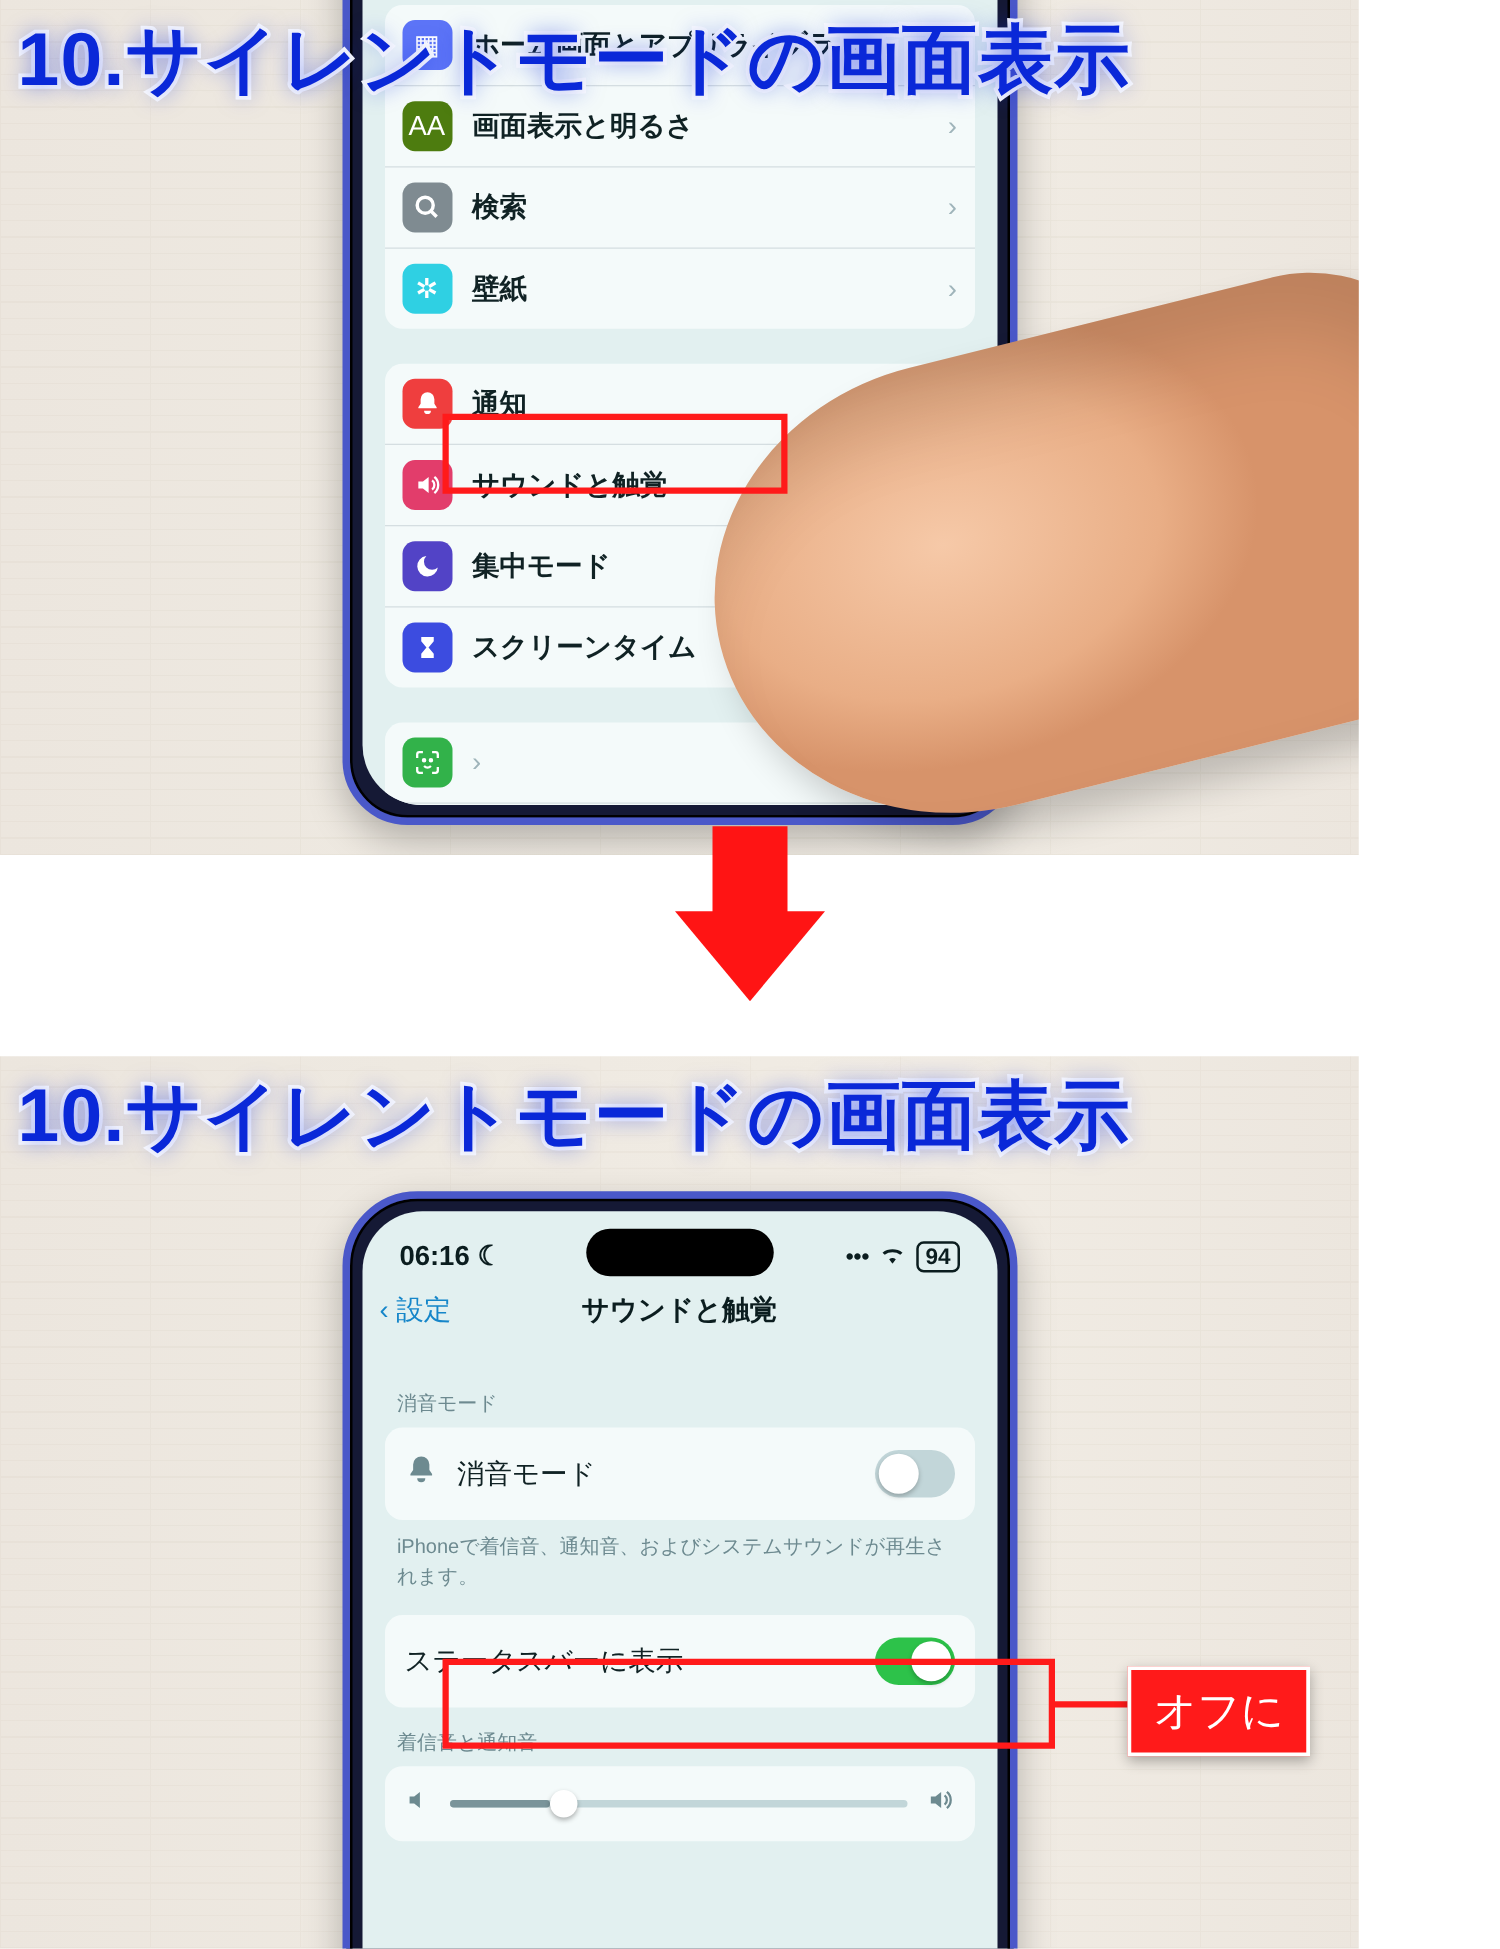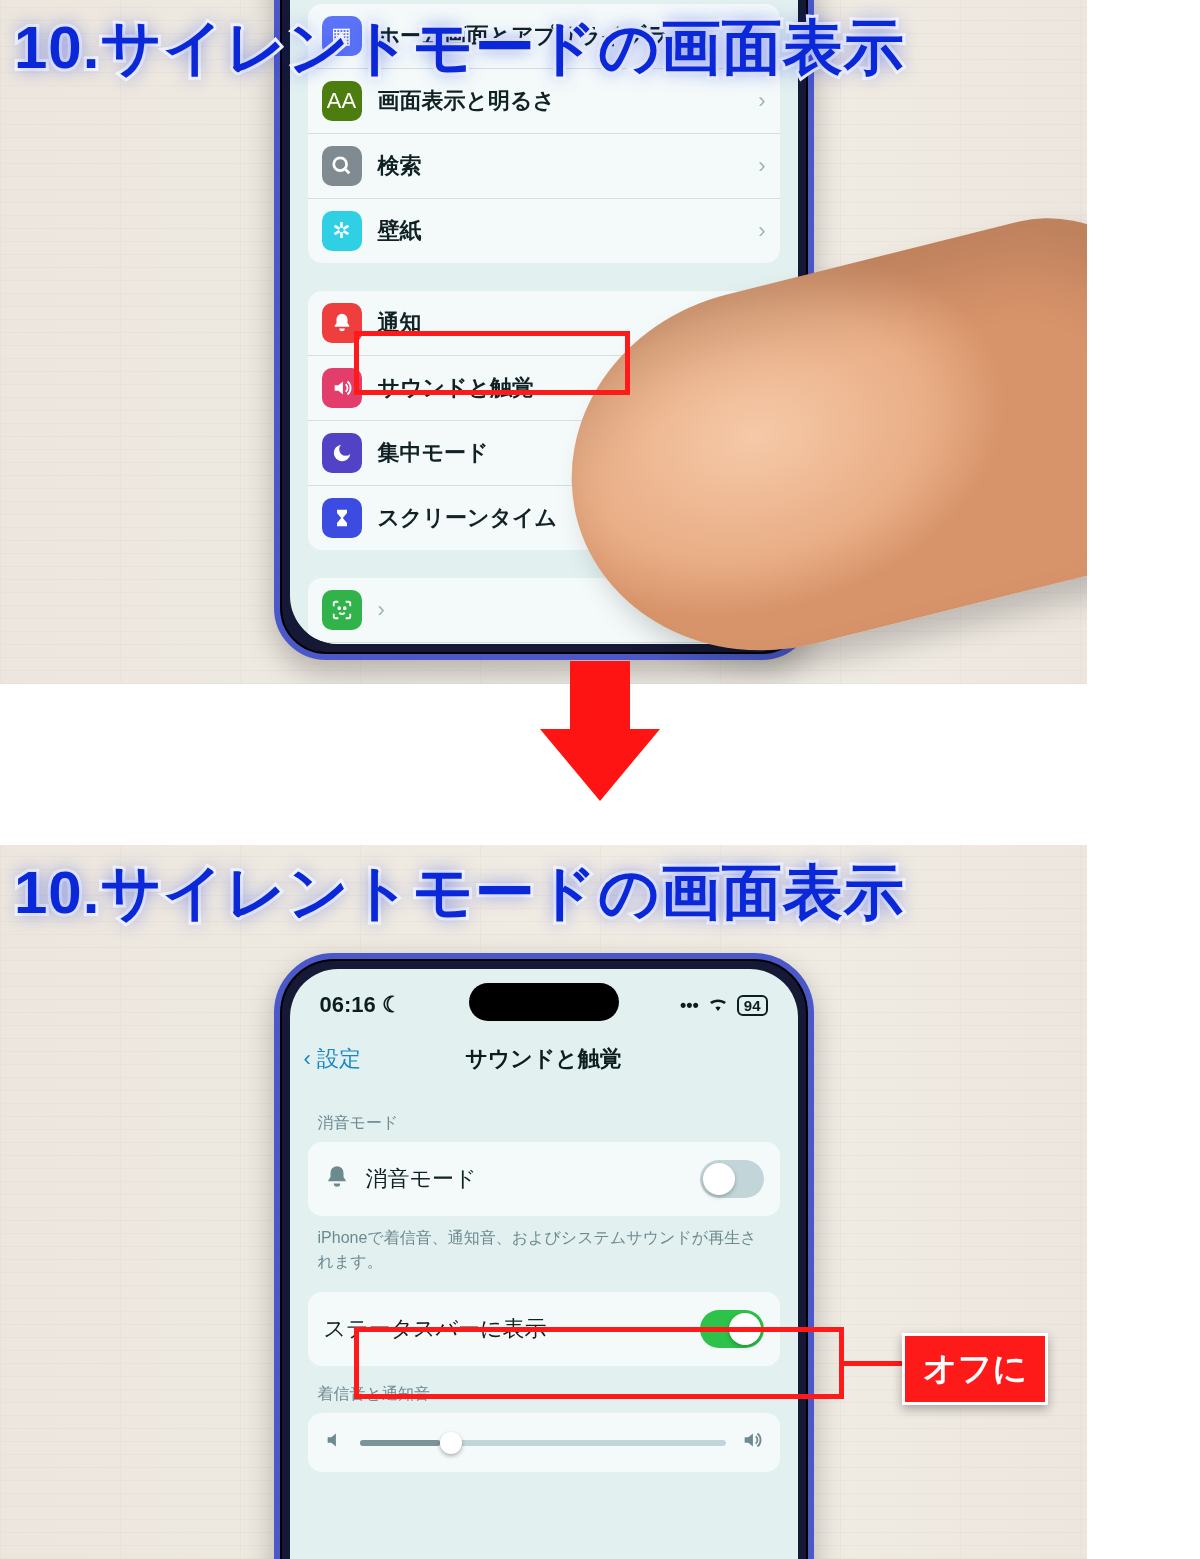--- a/index.html
+++ b/index.html
@@ -112,24 +112,24 @@
   }
 
   
   .statusbar {
     position:absolute; top:16px; left:0; right:0; height:40px;
     display:flex; justify-content:space-between; align-items:center;
     padding:0 30px; font-size:22px; font-weight:600; color:#0b1d1f;
     z-index:6;
   }
   .sb-right { display:flex; align-items:center; gap:8px; font-size:18px;}
-  .batt { border:2px solid #0b1d1f; border-radius:6px; padding:0 5px; font-size:15px; font-weight:700;}
+  .batt { border:2px solid #0b1d1f; border-radius:6px; padding:0 5px; font-size:18px; font-weight:700;}
   .nav {
     position:absolute; top:64px; left:0; right:0; height:52px;
-    display:flex; align-items:center; justify-content:center;
+    display:flex; align-items:flex-start; justify-content:center;
     font-size:22px; font-weight:600; color:#0b1d1f;
   }
   .back { position:absolute; left:14px; color:#1686c9; font-weight:500; font-size:22px;}
   .body2 { position:absolute; top:126px; left:0; right:0; padding:0 18px 20px; }
   .sec-head { color:#6d8a90; font-size:16px; padding:18px 10px 8px; }
   .cell {
     background:#f4fafa; border-radius:14px; padding:18px 16px;
     display:flex; align-items:center; gap:16px;
   }
   .cell .txt { flex:1; font-size:22px; color:#102224; }
@@ -141,21 +141,21 @@
   .toggle.on { background:#2dc24a; }
   .knob { position:absolute; top:3px; width:32px; height:32px; border-radius:50%; background:#fff; box-shadow:0 2px 4px rgba(0,0,0,.25);}
   .toggle.off .knob{ left:3px; } .toggle.on .knob{ right:3px; }
   .vol-row { display:flex; align-items:center; gap:14px; padding:16px 16px; background:#f4fafa; border-radius:14px;}
   .vol-bar { flex:1; height:6px; background:#c2d6d9; border-radius:3px; position:relative;}
   .vol-fill{ position:absolute; left:0; top:0; bottom:0; width:22%; background:#7a949a; border-radius:3px;}
   .vol-thumb{ position:absolute; left:22%; top:-8px; width:22px; height:22px; border-radius:50%; background:#fff; box-shadow:0 2px 4px rgba(0,0,0,.3);}
 
   .tag {
     position:absolute; background:#ff1a1a; color:#fff;
-    font-size:34px; font-weight:700; padding:10px 18px;
+    font-size:34px; font-weight:400; padding:10px 18px;
     border:3px solid #fff; box-shadow:0 4px 10px rgba(0,0,0,.3);
     z-index:60;
   }
   .tag-line { position:absolute; height:5px; background:#ff1a1a; z-index:55;}
   .spk{color:#6d8a90;font-size:20px;}
 </style>
 </head>
 <body>
 
 <div class="panel panel-top">

